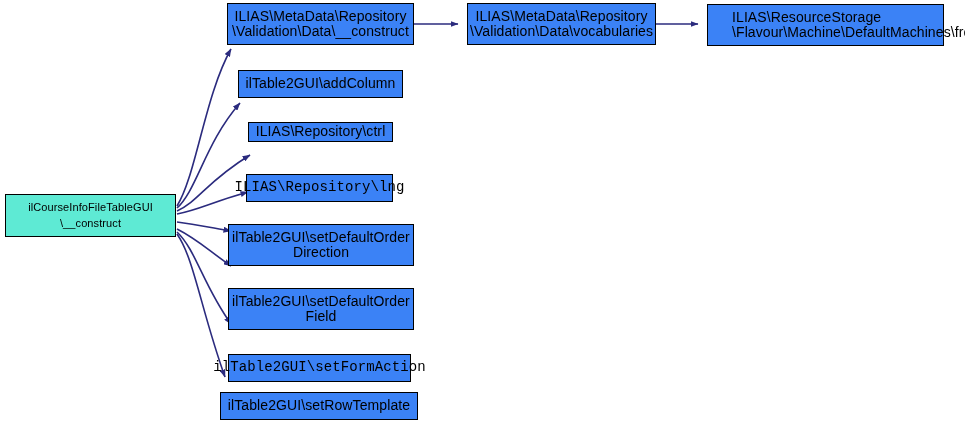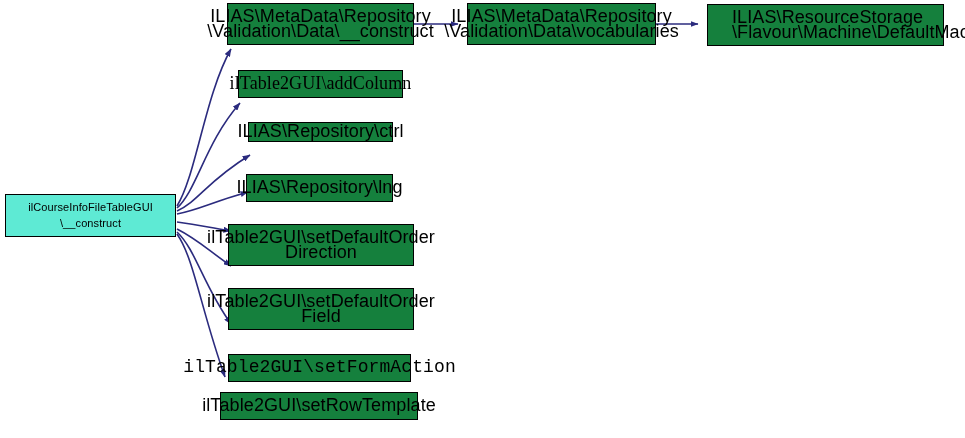--- a/index.html
+++ b/index.html
@@ -21,26 +21,26 @@
     left: 0;
     top: 0;
     width: 965px;
     height: 438px;
     pointer-events: none;
   }
   .node {
     position: absolute;
     box-sizing: border-box;
     border: 1px solid #000000;
-    background: #15803d;
+    background: #3b82f6;
     display: flex;
     align-items: center;
     justify-content: center;
     text-align: center;
-    font-size: 18px;
+    font-size: 14px;
     line-height: 15.5px;
     color: #000000;
     letter-spacing: 0.1px;
     white-space: pre-line;
     padding: 0 4px;
     z-index: 2;
   }
   .node.root {
     background: #5eead4;
     font-size: 11px;
@@ -73,25 +73,25 @@
       <path d="M 414,24 L 458,24" fill="none" stroke="#2b2b7e" stroke-width="1.6" marker-end="url(#arrowhead)"></path>
       <path d="M 656,24 L 698,24" fill="none" stroke="#2b2b7e" stroke-width="1.6" marker-end="url(#arrowhead)"></path>
     </svg>
 
   <div class="node root" style="left:5px;top:194px;width:171px;height:43px;">ilCourseInfoFileTableGUI
 \__construct</div>
 
   <div class="node" style="left:227px;top:3px;width:187px;height:42px;">ILIAS\MetaData\Repository
 \Validation\Data\__construct</div>
 
-  <div class="node" style="left:238px;top:70px;width:165px;height:28px;font-family:Liberation Serif, serif;">ilTable2GUI\addColumn</div>
+  <div class="node" style="left:238px;top:70px;width:165px;height:28px;">ilTable2GUI\addColumn</div>
 
   <div class="node" style="left:248px;top:122px;width:145px;height:20px;">ILIAS\Repository\ctrl</div>
 
-  <div class="node" style="left:246px;top:174px;width:147px;height:28px;">ILIAS\Repository\lng</div>
+  <div class="node" style="left:246px;top:174px;width:147px;height:28px;font-family:Liberation Mono, monospace;">ILIAS\Repository\lng</div>
 
   <div class="node" style="left:228px;top:224px;width:186px;height:42px;">ilTable2GUI\setDefaultOrder
 Direction</div>
 
   <div class="node" style="left:228px;top:288px;width:186px;height:42px;">ilTable2GUI\setDefaultOrder
 Field</div>
 
   <div class="node" style="left:228px;top:354px;width:183px;height:28px;font-family:Liberation Mono, monospace;">ilTable2GUI\setFormAction</div>
 
   <div class="node" style="left:220px;top:392px;width:198px;height:28px;">ilTable2GUI\setRowTemplate</div>

